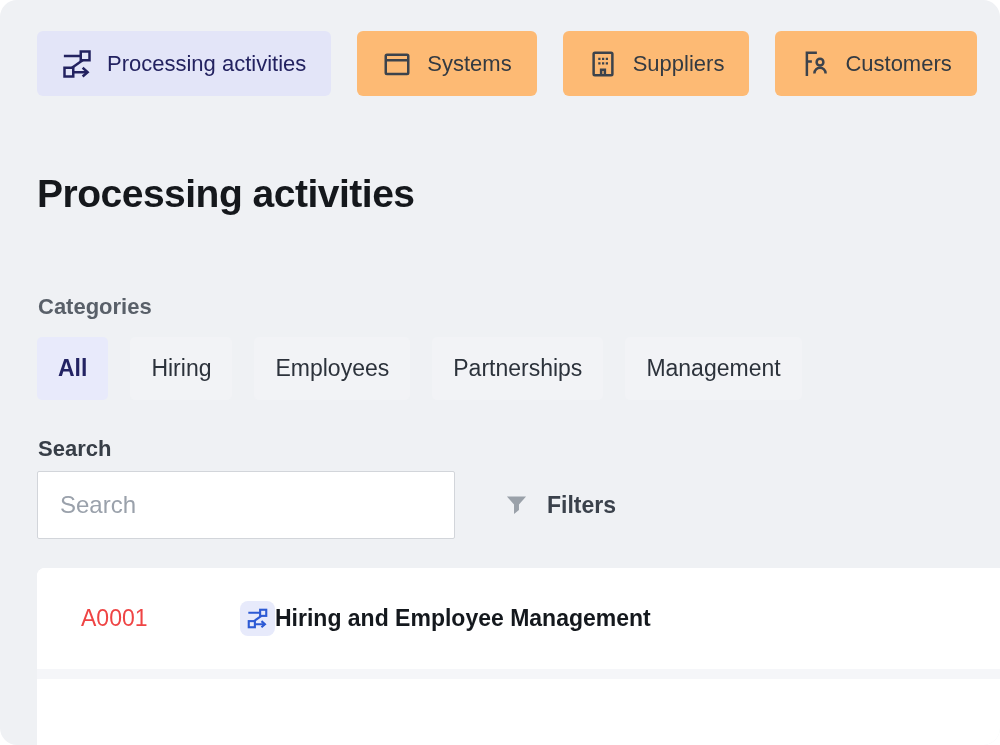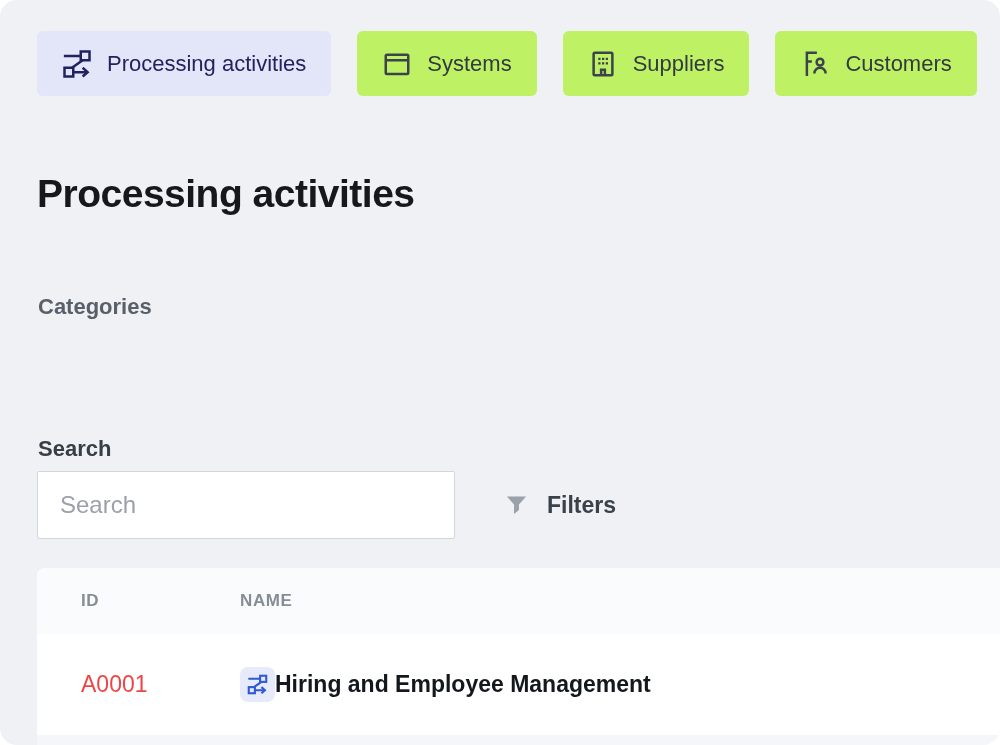--- a/index.html
+++ b/index.html
@@ -2,21 +2,21 @@
 <html><head>
 <meta charset="utf-8">
 <style>
   html,body{margin:0;padding:0;}
   body{font-family:"Liberation Sans",sans-serif;}
   .screen{position:relative;width:1000px;height:745px;background:#eff1f4;overflow:hidden;border-radius:17px;}
 
   
   .tabbar{position:absolute;left:37px;top:31px;display:flex;gap:26px;}
   .tab{display:flex;align-items:center;gap:15px;height:65px;padding:0 25px;
-       border:none;border-radius:6px;background:#bef264;color:#333a42;
+       border:none;border-radius:6px;background:#fdba74;color:#333a42;
        font-family:inherit;font-size:22px;font-weight:500;cursor:pointer;white-space:nowrap;}
   .tab .ticon{display:flex;align-items:center;}
   .tab svg{width:30px;height:30px;stroke:#3c434c;fill:none;stroke-width:2;}
   .tab.active{background:#e3e5f8;color:#232260;}
   .tab.active svg{stroke:#232260;}
 
   
   .page-title{position:absolute;left:37px;top:172px;margin:0;font-size:39px;font-weight:700;
               color:#15181c;letter-spacing:-0.5px;}
 
@@ -109,37 +109,40 @@
           <path d="M11.5 19.5 a4.5 4.5 0 0 1 9 0"></path>
         </svg>
       </span>
       <span>Customers</span>
     </button>
   </nav>
 
   <h1 class="page-title">Processing activities</h1>
 
   <div class="cat-label">Categories</div>
+  <div class="pills">
+    <button class="pill selected">All</button>
+    <button class="pill">Hiring</button>
+    <button class="pill">Employees</button>
+    <button class="pill">Partnerships</button>
+    <button class="pill">Management</button>
+  </div>
 
   <div class="search-label">Search</div>
   <input class="search-input" type="text" placeholder="Search" style="">
   <button class="filters-btn">
     <span style="display:flex;">
       <svg viewBox="0 0 24 24">
         <path d="M3.5 4 h17 l-6.3 7.2 v4.8 l-4.4 3.6 v-8.4 z" fill="#9aa1a9" stroke="none"></path>
       </svg>
     </span>
     <span>Filters</span>
   </button>
 
   <section class="card">
-    <div class="thead">
-      <div class="col-id">ID</div>
-      <div class="col-name">NAME</div>
-    </div>
     <div class="trow">
       <div class="col-id cell-id">A0001</div>
       <div class="col-name cell-name">
         <span class="chip">
           <svg viewBox="0 0 24 24">
             <path d="M1.5 5.5 H15"></path>
             <rect x="15" y="2" width="7" height="7"></rect>
             <path d="M16.5 9 L8 15"></path>
             <rect x="2" y="15" width="7" height="7"></rect>
             <path d="M9 18.5 H20"></path>

